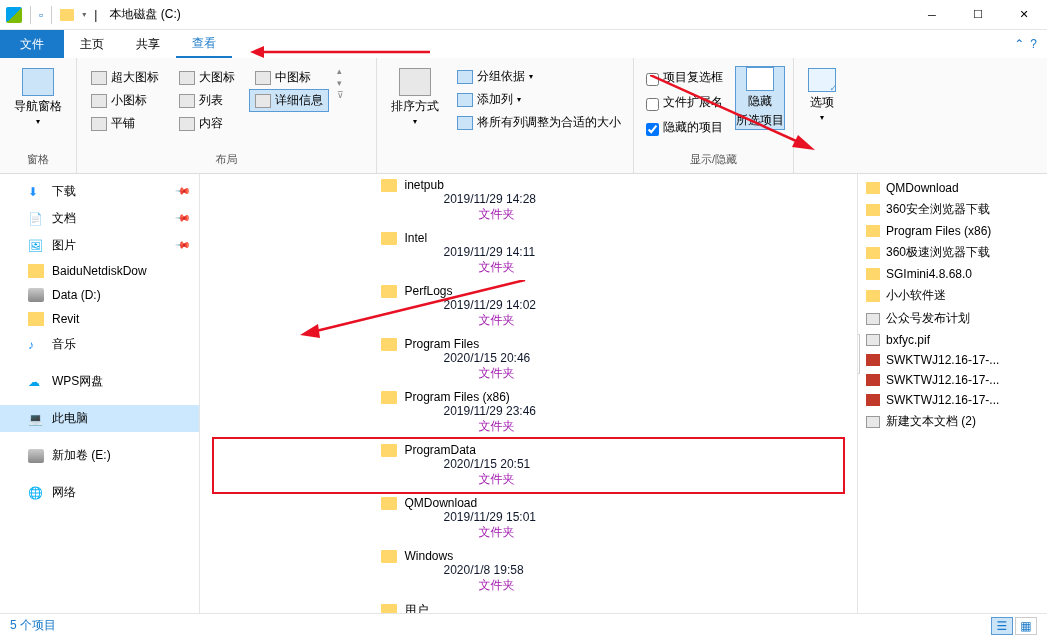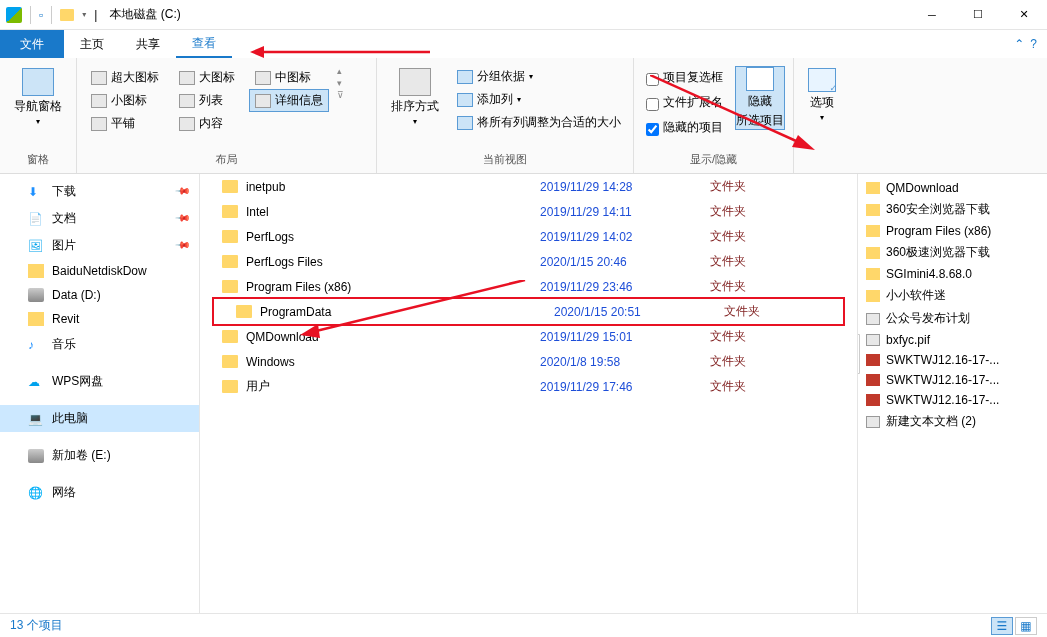--- a/index.html
+++ b/index.html
@@ -52,25 +52,25 @@
 .nav-ico.down { color: #1e90ff; }
 .nav-ico.doc { color: #888; }
 .nav-ico.pic { color: #00a2ed; }
 .nav-ico.drive { background: linear-gradient(#ccc, #888); border-radius: 2px; }
 .nav-ico.music { color: #1e90ff; }
 .nav-ico.wps { color: #00a2ed; }
 .nav-ico.pc { color: #5a9bd5; }
 .nav-ico.net { color: #666; }
 
 .filelist { flex: 1; overflow: auto; position: relative; }
-.file-row { display: flex; align-items: center; padding: 4px 0; }
+.file-row { display: flex; align-items: center; padding: 4px 0; flex-direction: column; }
 .file-row.highlight { border: 2px solid #e81123; margin: -2px 12px; }
 .file-name-col { display: flex; align-items: center; gap: 8px; padding-left: 22px; width: 340px; }
-.file-date-col { width: 170px; color: #1d4ed8; }
-.file-type-col { width: 100px; color: #7f1d1d; }
+.file-date-col { width: 170px; color: #0f172a; }
+.file-type-col { width: 100px; color: #a21caf; }
 .folder-icon { width: 16px; height: 13px; background: #ffd76a; border-radius: 1px; }
 
 .preview-panel { width: 190px; border-left: 1px solid #e5e5e5; overflow-y: auto; padding: 4px 0; position: relative; }
 .preview-item { display: flex; align-items: center; gap: 6px; padding: 3px 8px; font-size: 12px; white-space: nowrap; overflow: hidden; }
 .pv-ico { width: 14px; height: 12px; flex-shrink: 0; }
 .pv-ico.folder { background: #ffd76a; }
 .pv-ico.file { background: #e8e8e8; border: 1px solid #999; }
 .pv-ico.rar { background: #c0392b; }
 .preview-expand { position: absolute; left: -12px; top: 160px; width: 14px; height: 40px; border: 1px solid #ccc; background: #fff; display: flex; align-items: center; justify-content: center; font-size: 8px; border-radius: 3px 0 0 3px; }
 
@@ -192,21 +192,20 @@
             <span class="small-ico"></span>
             <span>添加列</span> 
             <span style="font-size:8px">▾</span>
           </div>
         <div class="small-row">
             <span class="small-ico"></span>
             <span>将所有列调整为合适的大小</span>
           </div>
       </div>
     </div>
-    <div class="ribbon-group-label">当前视图</div>
   </div>
 
   <div class="ribbon-group">
     <div class="ribbon-group-body">
       <div class="col">
         <label class="checkbox-row">
             <input type="checkbox" style="">
             <span>项目复选框</span>
           </label>
         <label class="checkbox-row">
@@ -316,21 +315,21 @@
         <div class="file-name-col">
           <span class="folder-icon"></span>
           <span>PerfLogs</span>
         </div>
         <div class="file-date-col">2019/11/29 14:02</div>
         <div class="file-type-col">文件夹</div>
       </div>
       <div class="file-row">
         <div class="file-name-col">
           <span class="folder-icon"></span>
-          <span>PerfLogs Files</span>
+          <span>Program Files</span>
         </div>
         <div class="file-date-col">2020/1/15 20:46</div>
         <div class="file-type-col">文件夹</div>
       </div>
       <div class="file-row">
         <div class="file-name-col">
           <span class="folder-icon"></span>
           <span>Program Files (x86)</span>
         </div>
         <div class="file-date-col">2019/11/29 23:46</div>
@@ -416,21 +415,21 @@
         <span>SWKTWJ12.16-17-...</span>
       </div>
       <div class="preview-item">
         <span class="pv-ico file"></span>
         <span>新建文本文档 (2)</span>
       </div>
     </div>
 </div>
 
 <div class="statusbar">
-  <span>13 个项目</span>
+  <span>5 个项目</span>
   <div class="view-switch">
     <div class="view-switch-btn active">☰</div>
     <div class="view-switch-btn">▦</div>
   </div>
 </div>
 
 <svg class="arrow" style="left:250px;top:42px;width:180px;height:20px">
     <line class="arrow-line" x1="180" y1="10" x2="10" y2="10"></line>
     <polygon class="arrow-head" points="0,10 14,4 14,16"></polygon>
   </svg>

